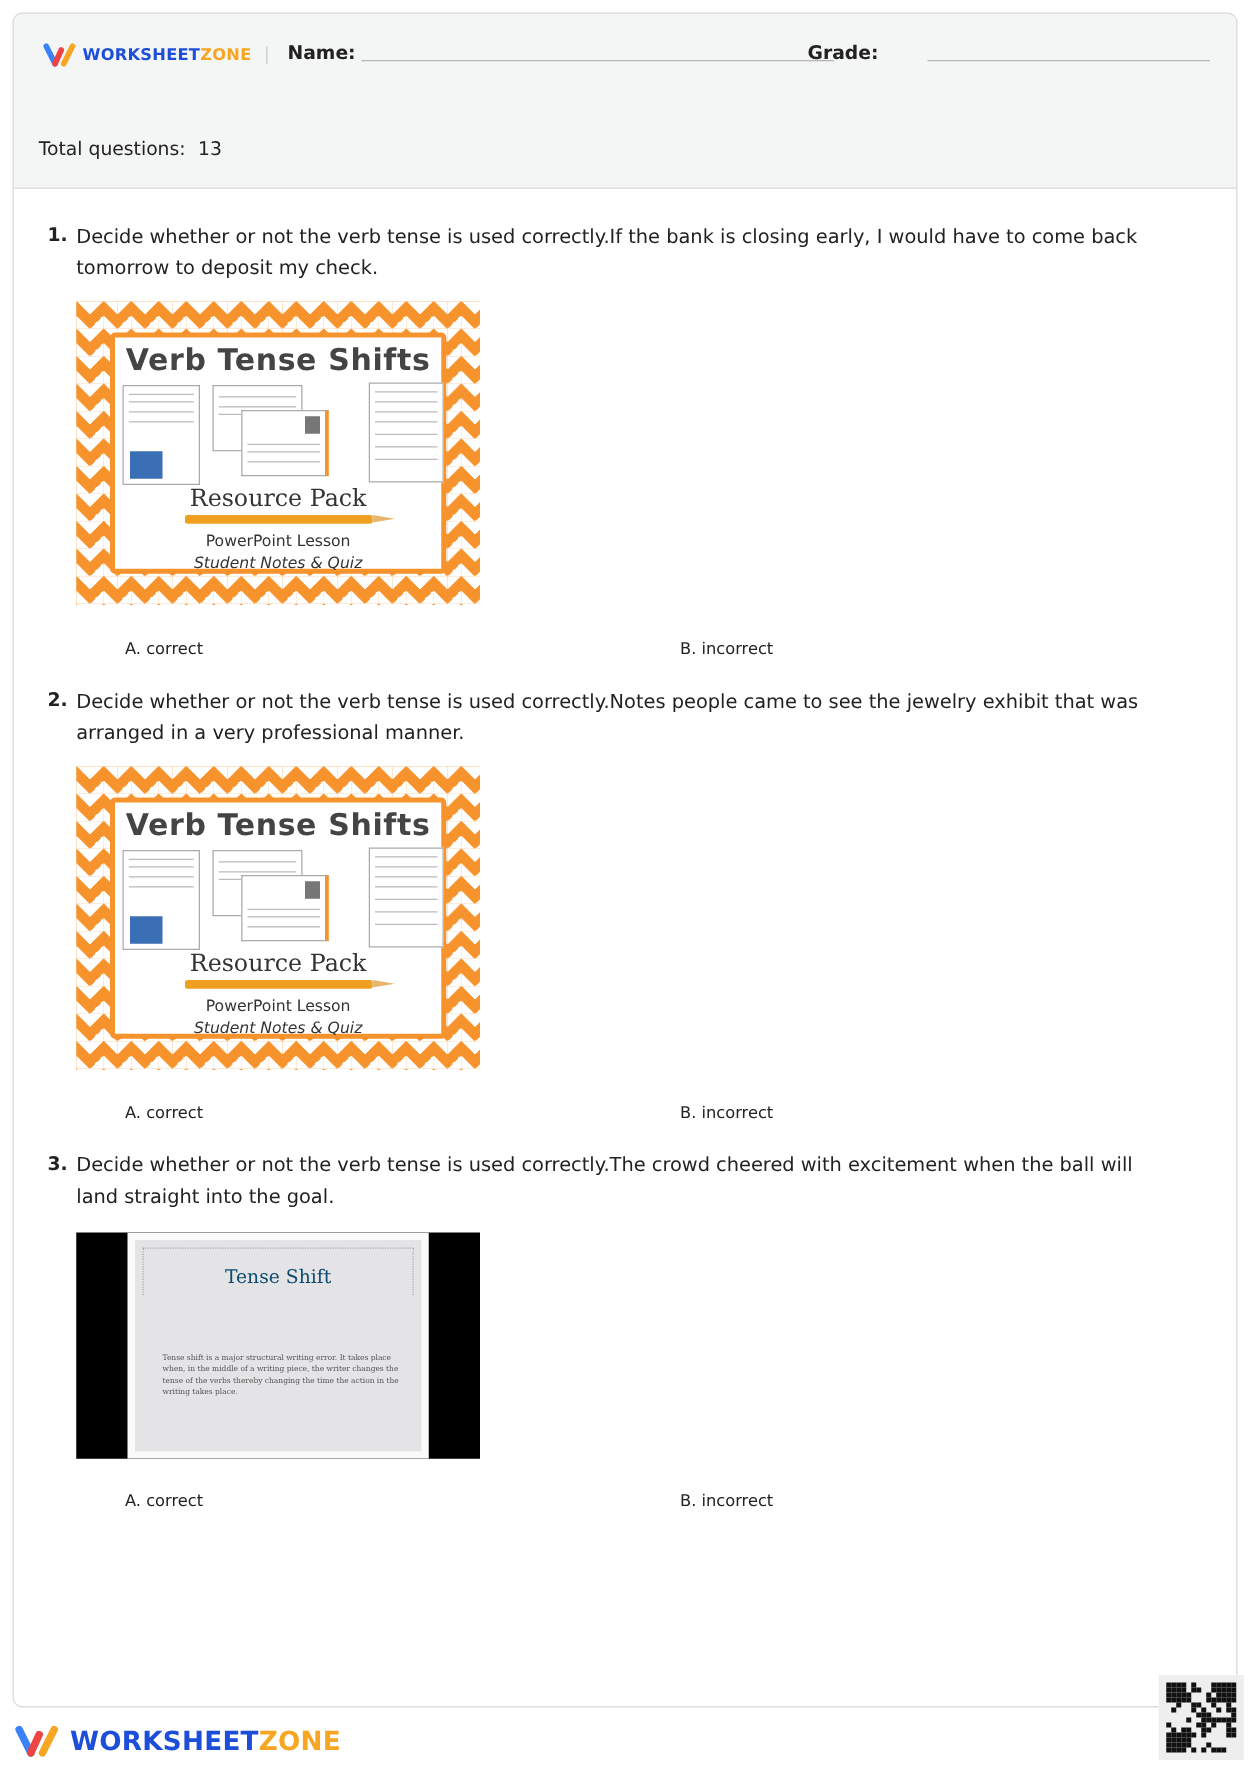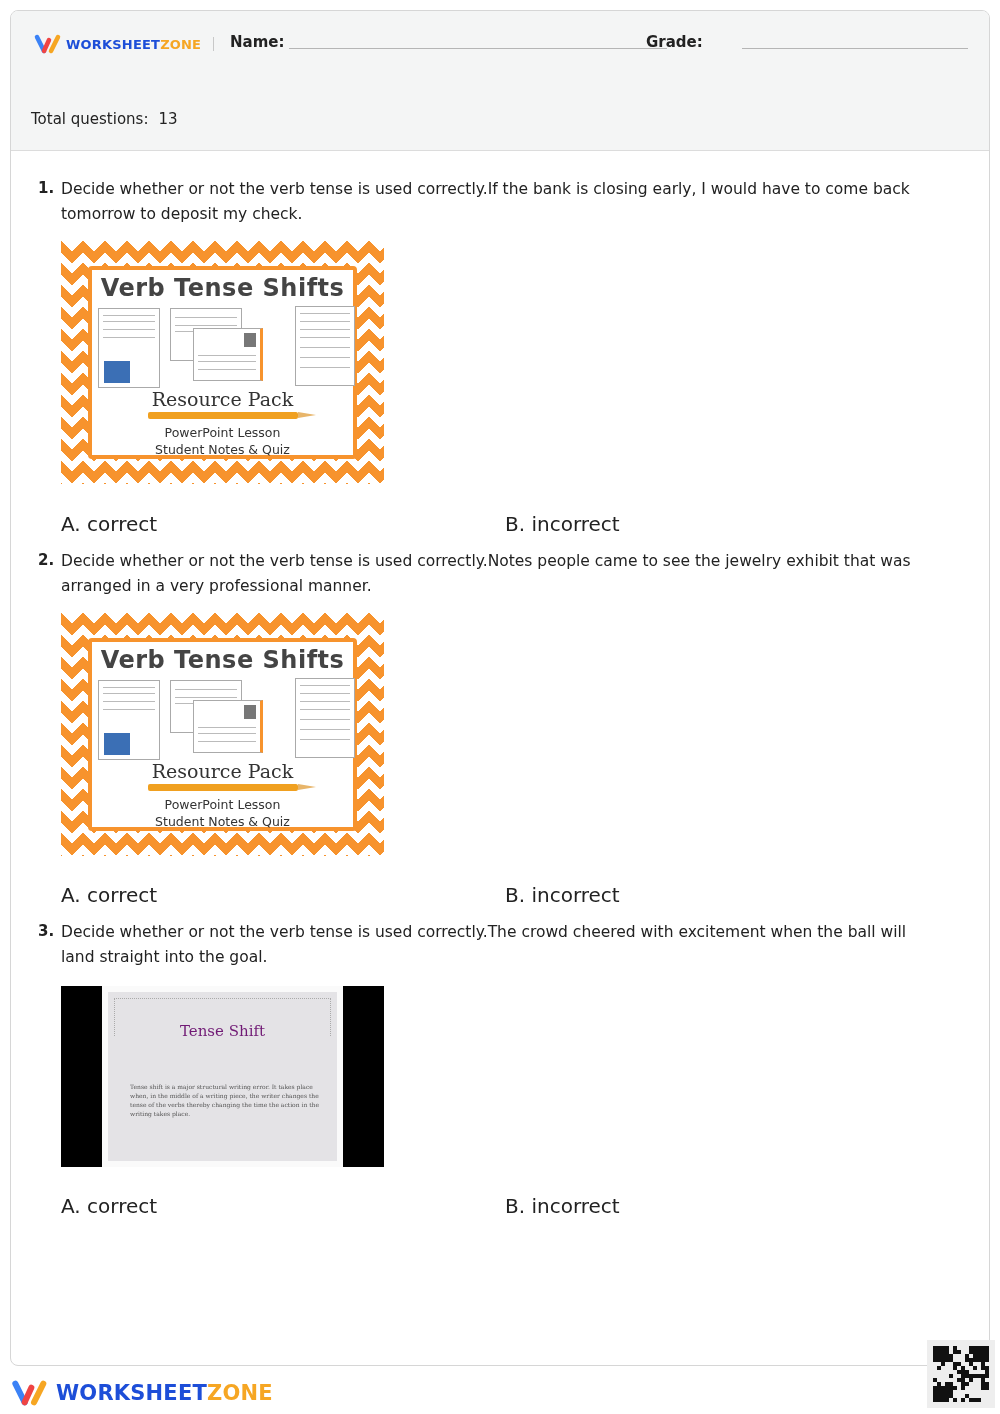--- a/index.html
+++ b/index.html
@@ -24,21 +24,21 @@
     .field-label { position: absolute; top: 22px; font-weight: bold; font-size: 15px; color: #222; }
     .field-line { position: absolute; top: 37px; height: 1px; background: #b5b5b5; }
 
     .total { position: absolute; left: 20px; top: 99px; font-weight: normal; font-size: 15px; color: #222; }
     .total .num { margin-left: 10px; }
 
     .q { position: absolute; left: 0; width: 100%; }
     .q-num { position: absolute; left: 27px; font-weight: bold; font-size: 15px; color: #222; }
     .q-text { position: absolute; left: 50px; width: 880px; font-size: 15.5px; line-height: 25px; color: #222; }
     .q-img { position: absolute; left: 50px; width: 323px; height: 243px; overflow: hidden; }
-    .opt { position: absolute; font-size: 20px; color: #222; }
+    .opt { position: absolute; font-size: 13px; color: #222; margin-left: 39px; }
 
     
     .chev-img {
       background-color: #f7932d;
       background-image:
         linear-gradient(135deg, #fff 25%, transparent 25%),
         linear-gradient(225deg, #fff 25%, transparent 25%),
         linear-gradient(315deg, #fff 25%, transparent 25%),
         linear-gradient(45deg, #fff 25%, transparent 25%);
       background-size: 22px 22px;
@@ -48,27 +48,27 @@
       position: absolute; left: 27px; top: 25px; width: 269px; height: 193px;
       background: #fff; border: 4px solid #f7932d; border-radius: 4px;
     }
     .chev-title { position: absolute; left: 0; top: 4px; width: 100%; text-align: center; font-weight: bold; font-size: 24px; color: #444; letter-spacing: 0.5px; }
     .mini-doc { position: absolute; background: #fff; border: 1px solid #aaa; }
     .mini-line { position: absolute; left: 4px; right: 4px; height: 1px; background: #bbb; }
     .chev-sub1 { position: absolute; left: 0; top: 118px; width: 100%; text-align: center; font-family: "DejaVu Serif", serif; font-size: 19px; color: #333; }
     .pencil { position: absolute; left: 56px; top: 142px; width: 150px; height: 7px; background: #f0a020; border-radius: 2px; }
     .pencil-tip { position: absolute; left: 206px; top: 142px; width: 0; height: 0; border-top: 3.5px solid transparent; border-bottom: 3.5px solid transparent; border-left: 18px solid #e8b56a; }
     .chev-sub2 { position: absolute; left: 0; top: 155px; width: 100%; text-align: center; font-size: 12.5px; color: #333; }
-    .chev-sub3 { position: absolute; left: 0; top: 172px; width: 100%; text-align: center; font-size: 12.5px; color: #333; }
+    .chev-sub3 { position: absolute; left: 0; top: 172px; width: 100%; text-align: center; font-size: 12.5px; color: #333; font-style: italic; }
 
     
     .slide-img { background: #000; }
     .slide-face { position: absolute; left: 41px; top: 0; width: 241px; height: 181px; background: #fafafa; }
     .slide-panel { position: absolute; left: 6px; top: 6px; width: 229px; height: 169px; background: #e4e3e6; }
-    .slide-title { position: absolute; left: 0; top: 30px; width: 100%; text-align: center; font-family: "DejaVu Serif", serif; font-size: 15px; color: #701a75; }
+    .slide-title { position: absolute; left: 0; top: 20px; width: 100%; text-align: center; font-family: "DejaVu Serif", serif; font-size: 15px; color: #0c4a6e; }
     .slide-body { position: absolute; left: 22px; top: 90px; width: 190px; font-family: "DejaVu Serif", serif; font-size: 6px; line-height: 9px; color: #555; }
     .slide-frame { position: absolute; left: 6px; top: 6px; width: 217px; height: 38px; border: 1px dotted #aaa; border-bottom: none; }
 
     .footer-logo { position: absolute; left: 10px; top: 1378px; display: flex; align-items: center; }
     .footer-logo .logo-text { font-size: 21px; margin-left: 6px; }
     .scan { position: absolute; left: 557px; top: 1457px; font-size: 24px; color: #333; }
     .qr { position: absolute; left: 927px; top: 1340px; width: 68px; height: 68px; background: #eeeeee; padding: 6px; }
     .qr-grid { width: 56px; height: 56px; display: grid; grid-template-columns: repeat(14, 4px); grid-template-rows: repeat(14, 4px); }
     .qr-grid span { display: block; }
   </style>

